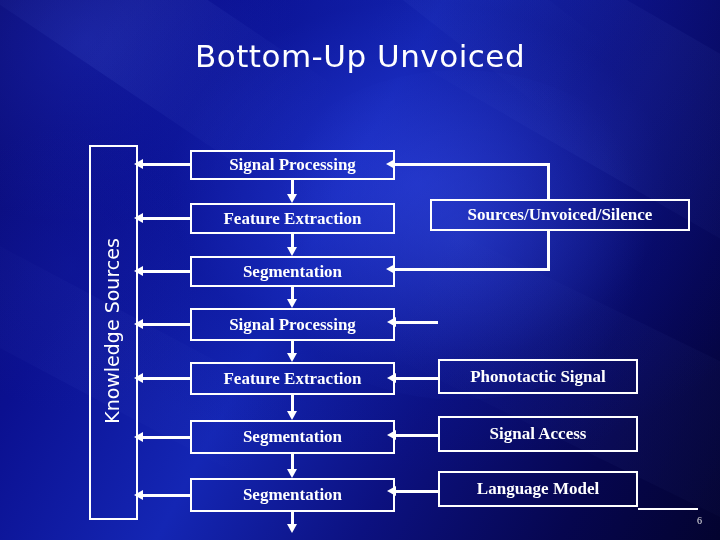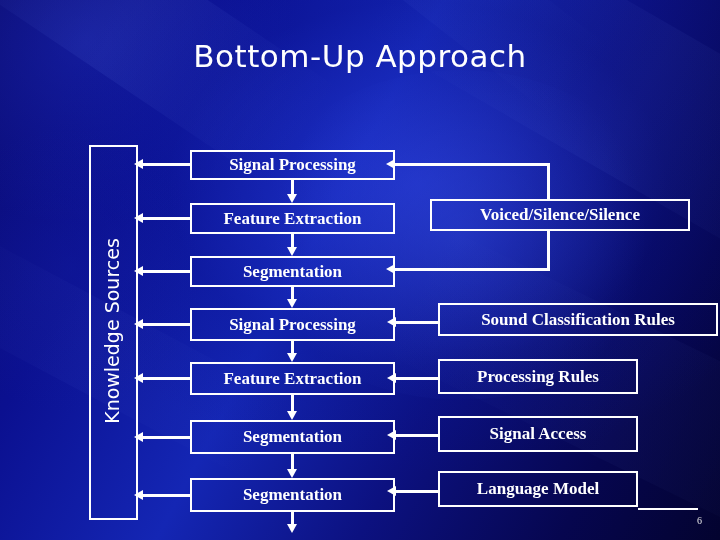--- a/index.html
+++ b/index.html
@@ -126,46 +126,45 @@
 <div id="slide">
 
   <div class="glow g2"></div>
   <div class="glow g1"></div>
   <div class="streak s1"></div>
   <div class="streak s2"></div>
   <div class="streak s3"></div>
   <div class="streak s4"></div>
   <div class="streak s5"></div>
 
-  <div class="title">Bottom-Up Approach</div>
+  <div class="title">Bottom-Up Unvoiced</div>
 
   <div class="ks-frame"></div>
   <div class="ks-rot-wrap">
     <div style="transform: rotate(-90deg); white-space: nowrap; color:#ffffff; font-size:19px; font-family:'DejaVu Sans', sans-serif;">Knowledge Sources</div>
   </div>
 
   <div class="node" style="left:190px; top:150px; width:205px; height:30px;">Signal Processing</div>
 
   <div class="node" style="left:190px; top:203px; width:205px; height:31px;">Feature Extraction</div>
 
   <div class="node" style="left:190px; top:256px; width:205px; height:31px;">Segmentation</div>
 
   <div class="node" style="left:190px; top:308px; width:205px; height:33px;">Signal Processing</div>
 
   <div class="node" style="left:190px; top:362px; width:205px; height:33px;">Feature Extraction</div>
 
   <div class="node" style="left:190px; top:420px; width:205px; height:34px;">Segmentation</div>
 
   <div class="node" style="left:190px; top:478px; width:205px; height:34px;">Segmentation</div>
 
-  <div class="node" style="left:430px; top:199px; width:260px; height:32px;">Voiced/Silence/Silence</div>
-
-  <div class="node" style="left:438px; top:303px; width:280px; height:33px;">Sound Classification Rules</div>
-
-  <div class="node" style="left:438px; top:359px; width:200px; height:35px;">Processing Rules</div>
+  <div class="node" style="left:430px; top:199px; width:260px; height:32px;">Sources/Unvoiced/Silence</div>
+
+
+  <div class="node" style="left:438px; top:359px; width:200px; height:35px;">Phonotactic Signal</div>
 
   <div class="node" style="left:438px; top:416px; width:200px; height:36px;">Signal Access</div>
 
   <div class="node" style="left:438px; top:471px; width:200px; height:36px;font-family:Liberation Serif, serif;">Language Model</div>
 
 
   <div class="ln" style="left:291px; top:180px; width:3px; height:14px;"></div>
   <div class="arrow ar-down" style="left:287px; top:194px;"></div>
 
   <div class="ln" style="left:291px; top:234px; width:3px; height:13px;"></div>

